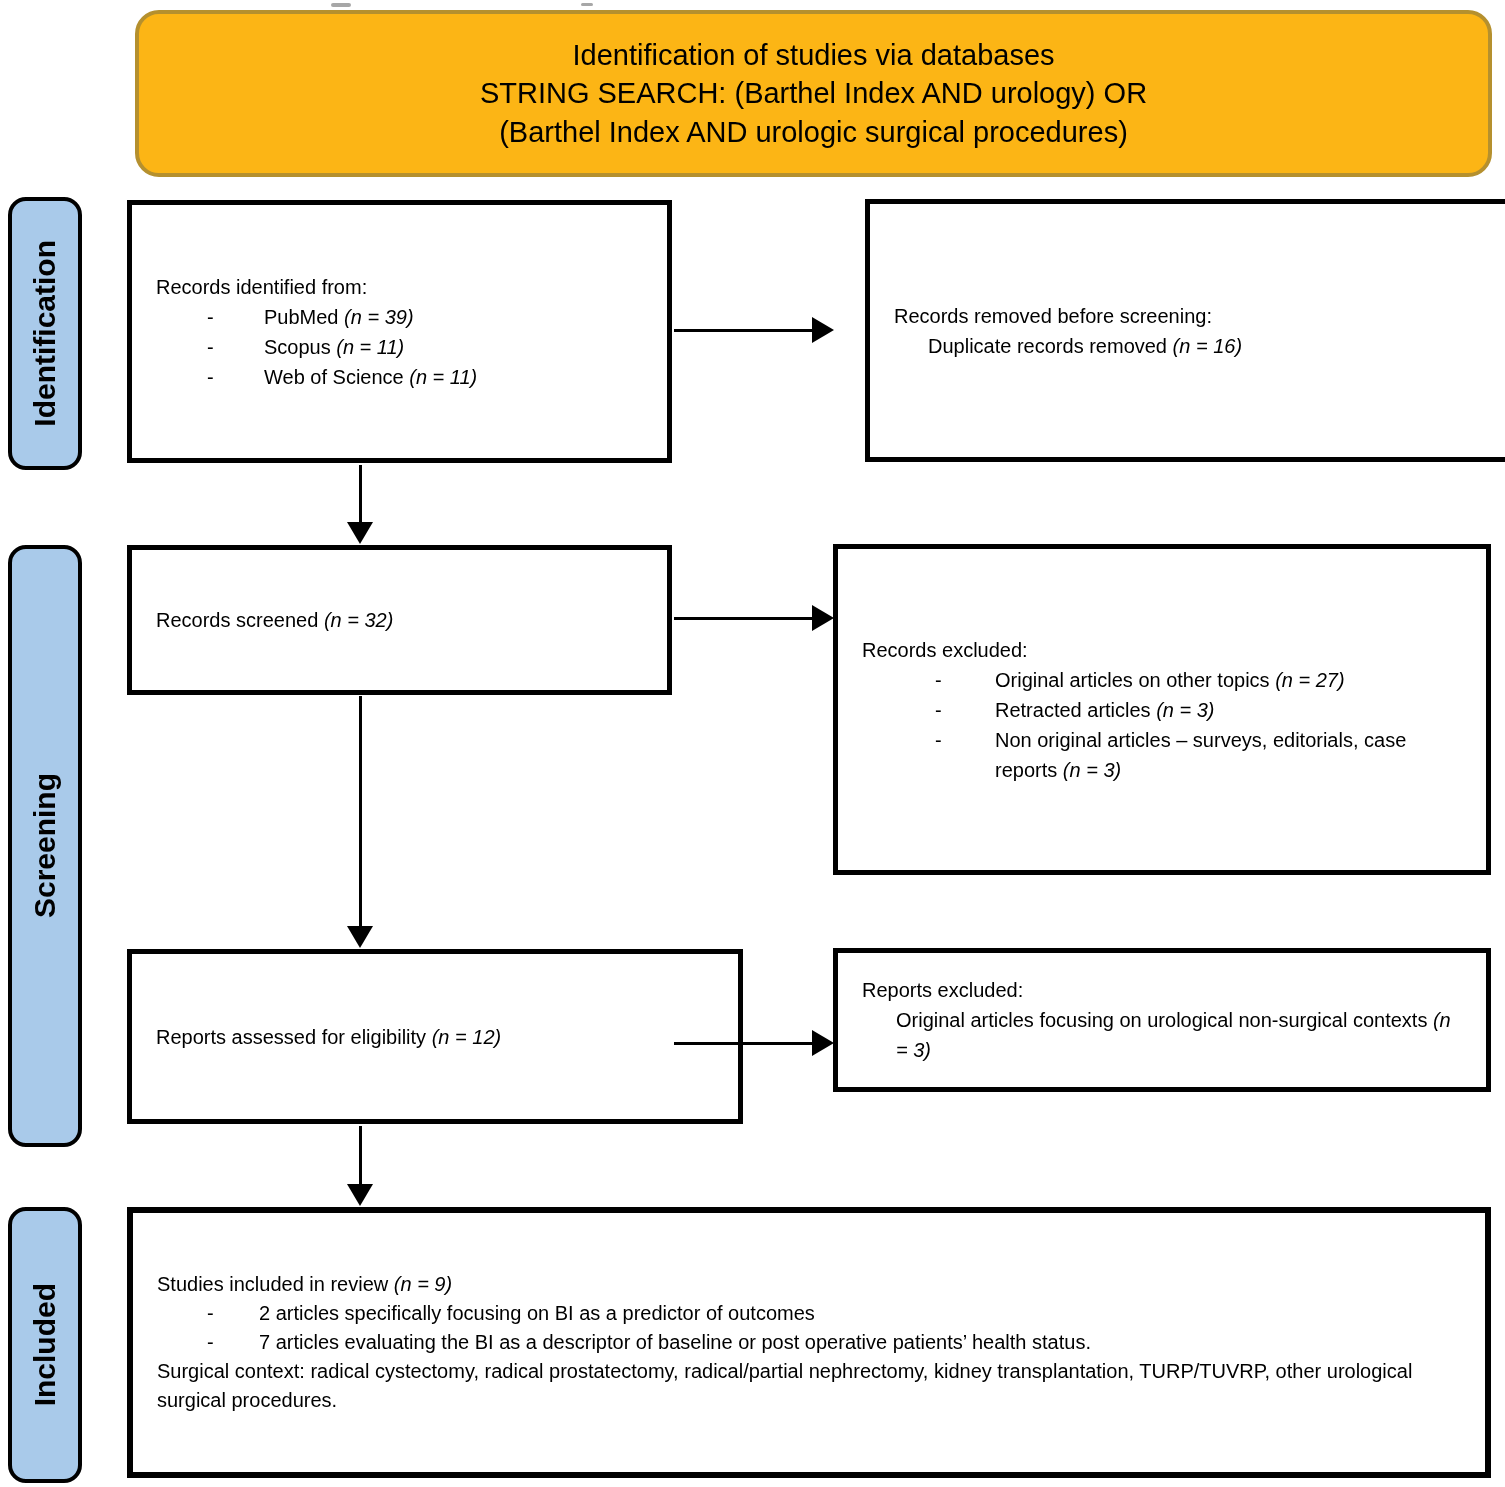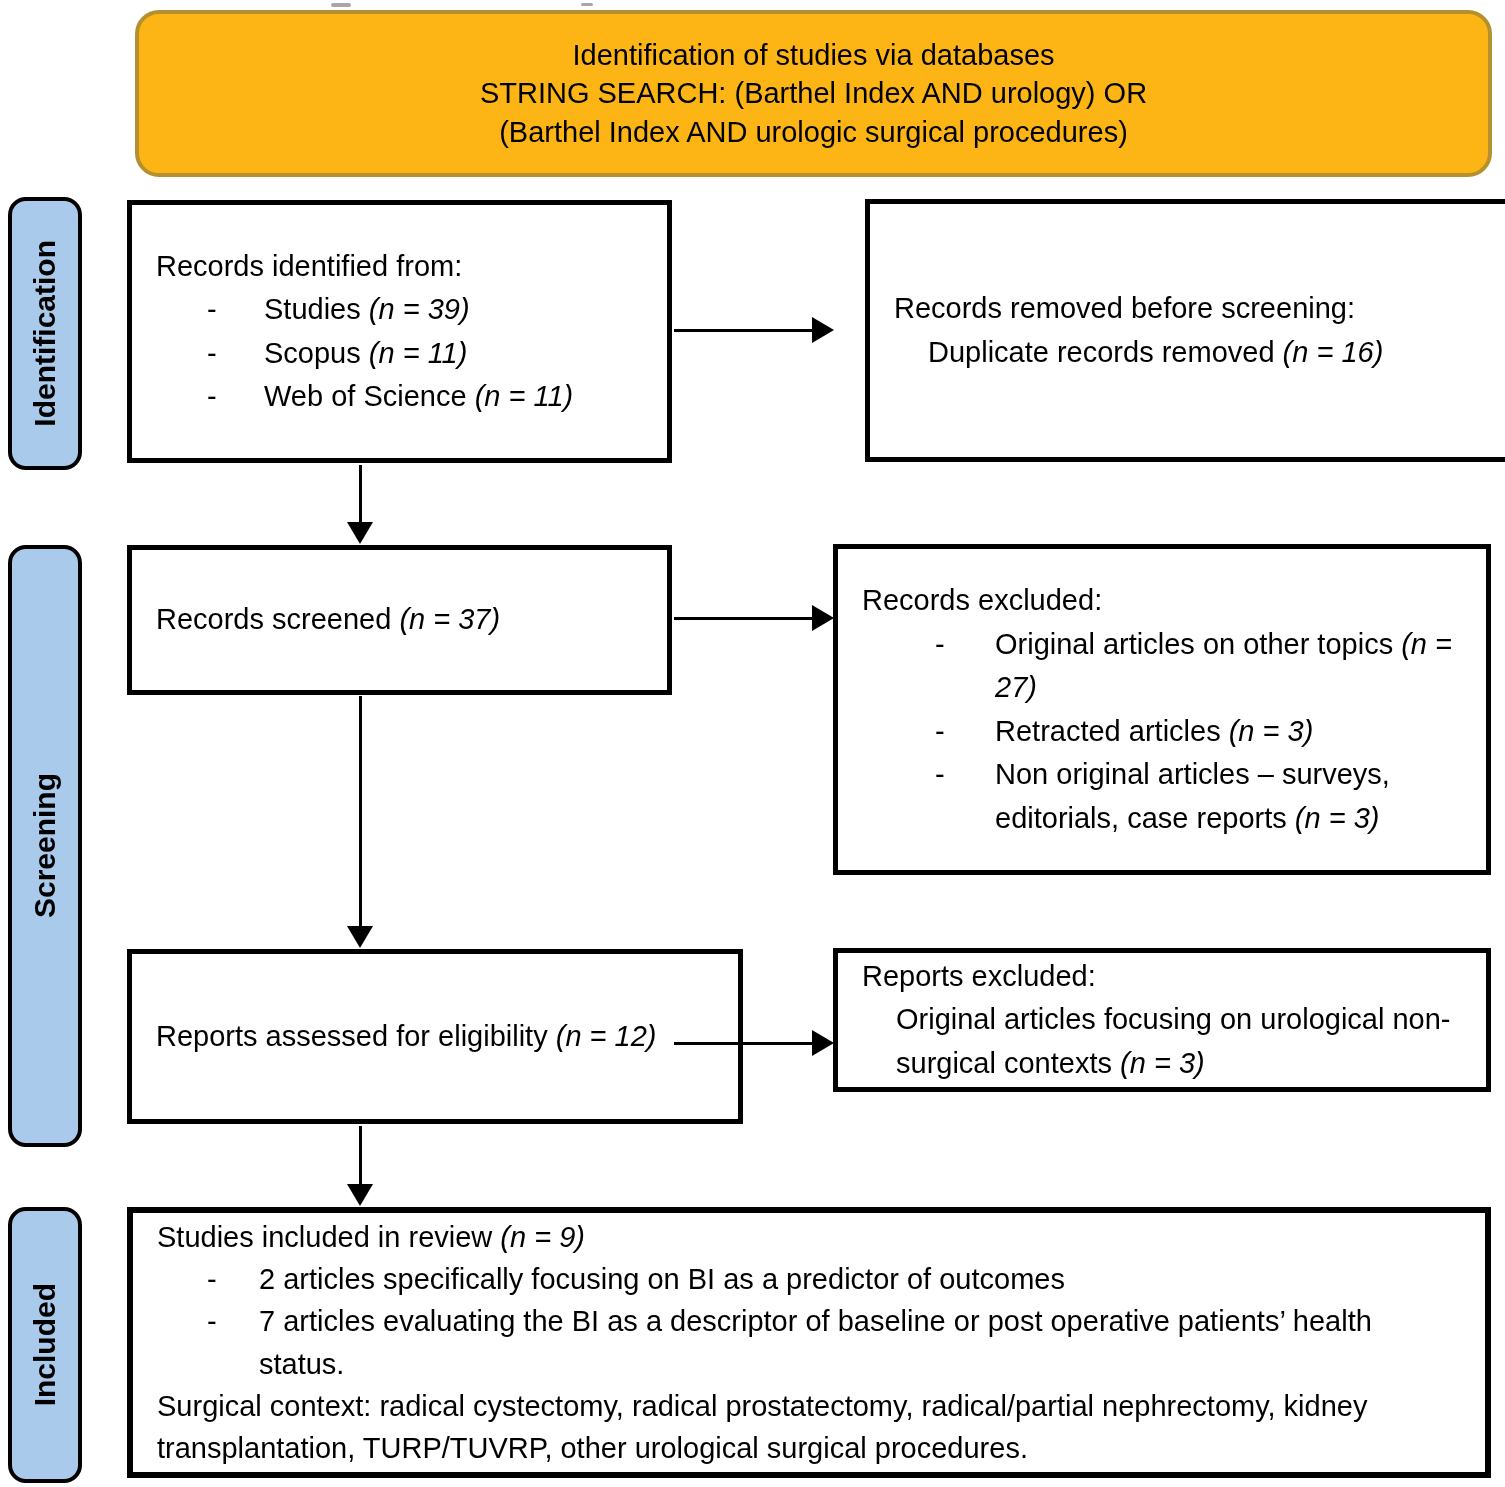--- a/index.html
+++ b/index.html
@@ -51,21 +51,21 @@
   .stage-screening      { top: 545px; height: 602px; }
   .stage-included       { top: 1207px; height: 276px; }
 
   
   .flowbox {
     position: absolute;
     background: #fff;
     border: 5px solid #000;
     box-sizing: border-box;
     display: flex; flex-direction: column; justify-content: center;
-    font-size: 29px;
+    font-size: 20px;
     line-height: 1.5;
     padding-left: 24px; padding-right: 22px;
   }
   .box-a { left: 127px; top: 200px; width: 545px; height: 263px; }
   .box-b { left: 833px; top: 199px; width: 658px; height: 263px; margin-left: 32px; }
   .box-c { left: 127px; top: 545px; width: 545px; height: 150px; }
   .box-d { left: 833px; top: 544px; width: 658px; height: 331px; }
   .box-e { left: 127px; top: 949px; width: 616px; height: 175px; }
   .box-f { left: 833px; top: 948px; width: 658px; height: 144px; justify-content: center; }
   .box-g { left: 127px; top: 1207px; width: 1364px; height: 271px; line-height: 1.45; border-width: 6px; }
@@ -126,21 +126,21 @@
   <div class="stage stage-included">
     <span>Included</span>
   </div>
 
   <div class="flowbox box-a">
       <div class="line">
         <span class="txt"><span>Records identified from:</span></span>
       </div>
       <div class="line bullet">
         <span class="dash">-</span>
-        <span class="txt"><span>Studies </span><span class="it">(n = 39)</span></span>
+        <span class="txt"><span>PubMed </span><span class="it">(n = 39)</span></span>
       </div>
       <div class="line bullet">
         <span class="dash">-</span>
         <span class="txt"><span>Scopus </span><span class="it">(n = 11)</span></span>
       </div>
       <div class="line bullet">
         <span class="dash">-</span>
         <span class="txt"><span>Web of Science </span><span class="it">(n = 11)</span></span>
       </div>
     </div>
@@ -149,21 +149,21 @@
       <div class="line">
         <span class="txt"><span>Records removed before screening:</span></span>
       </div>
       <div class="line indent">
         <span class="txt"><span>Duplicate records removed </span><span class="it">(n = 16)</span></span>
       </div>
     </div>
 
   <div class="flowbox box-c">
       <div class="line">
-        <span class="txt"><span>Records screened </span><span class="it">(n = 37)</span></span>
+        <span class="txt"><span>Records screened </span><span class="it">(n = 32)</span></span>
       </div>
     </div>
 
   <div class="flowbox box-d">
       <div class="line">
         <span class="txt"><span>Records excluded:</span></span>
       </div>
       <div class="line bullet">
         <span class="dash">-</span>
         <span class="txt"><span>Original articles on other topics </span><span class="it">(n = 27)</span></span>

